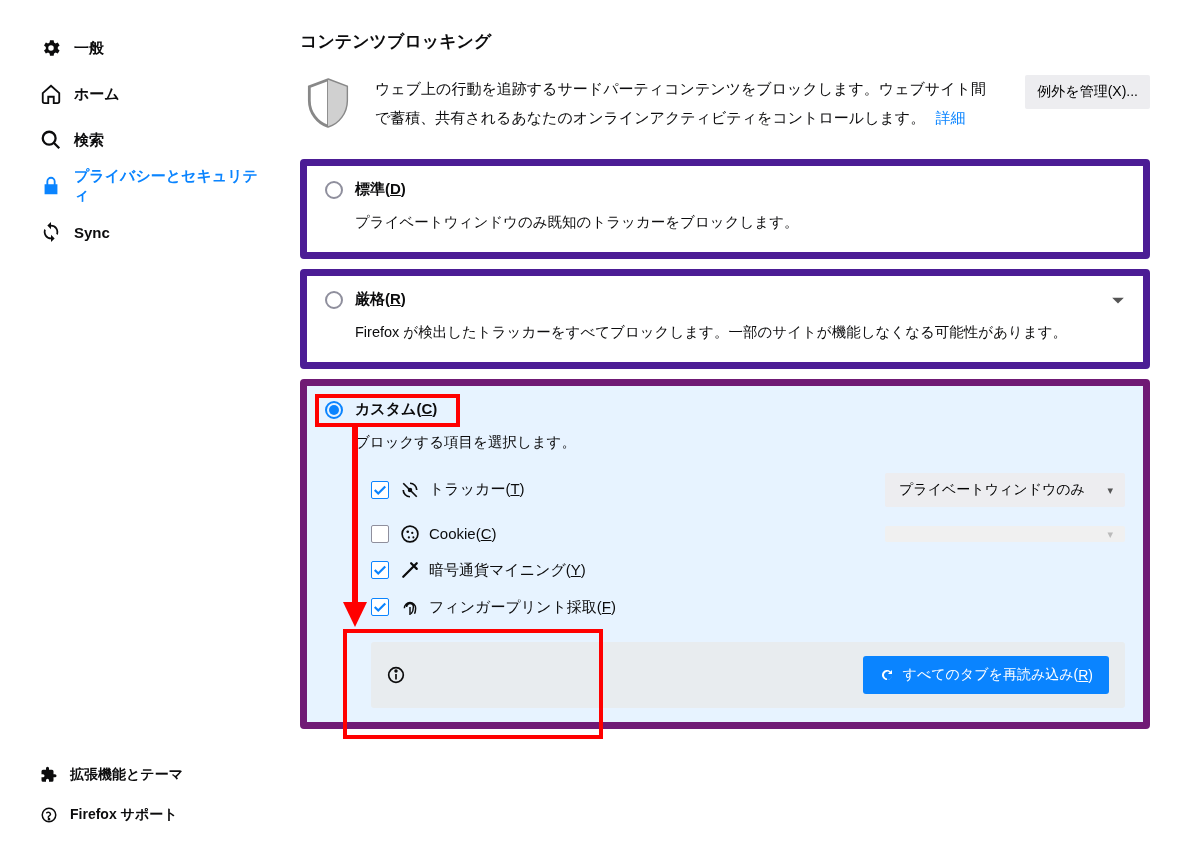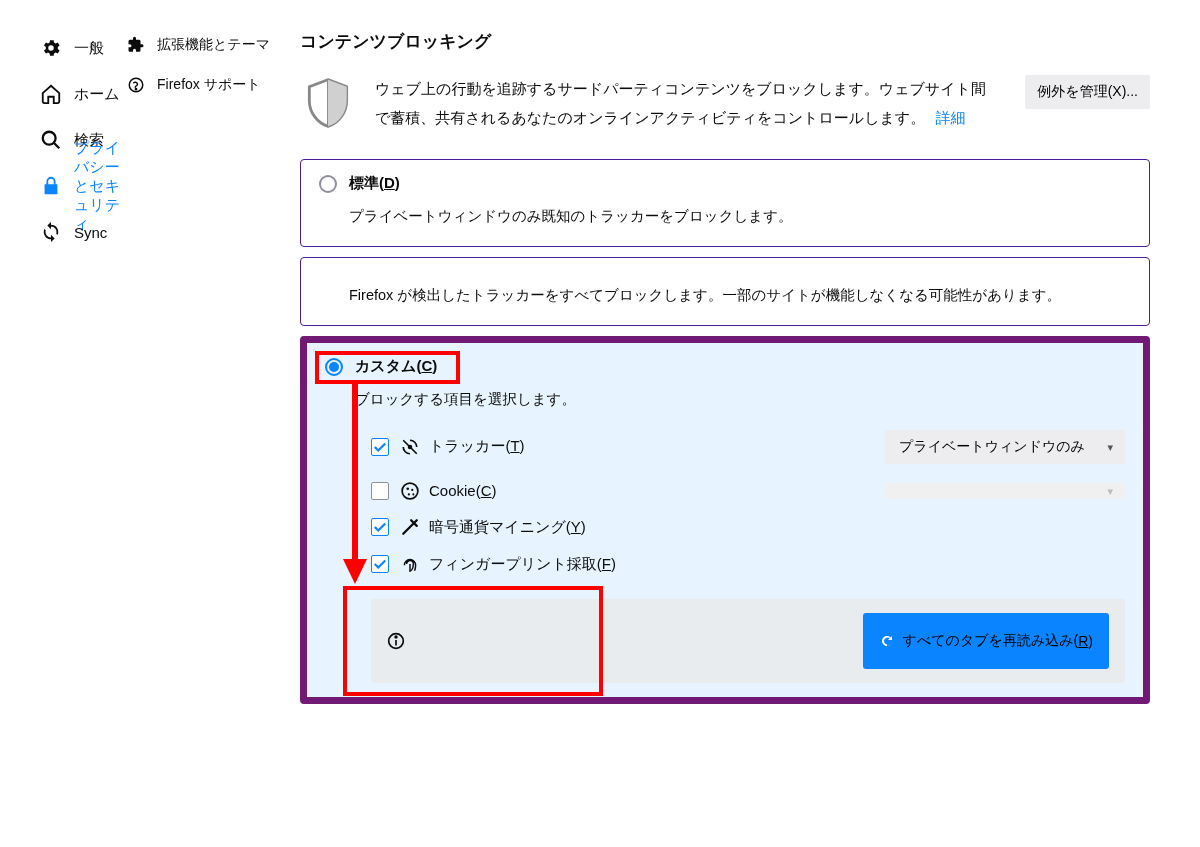--- a/index.html
+++ b/index.html
@@ -10,21 +10,22 @@
   background: #fff;
   width: 1200px;
   height: 847px;
   overflow: hidden;
   display: flex;
 }
 .sidebar {
   width: 270px;
   padding: 25px 0 0 40px;
   display: flex;
-  flex-direction: row;
+  flex-direction: column;
+  font-weight: bold;
 }
 .sidebar-top { flex: 1; }
 .sidebar-item {
   display: flex;
   align-items: center;
   height: 46px;
   cursor: pointer;
   font-size: 15px;
 }
 .sidebar-item.active { color: #0a84ff; }
@@ -64,21 +65,21 @@
   background: #ededf0;
   border: none;
   padding: 8px 12px;
   font-size: 14px;
   cursor: pointer;
   margin-left: 28px;
   border-radius: 2px;
   flex-shrink: 0;
 }
 .panel {
-  border: 1px solid #4c1d95;
+  border: 7px solid #4c1d95;
   border-radius: 4px;
   margin-bottom: 10px;
   padding: 14px 18px;
 }
 .panel.selected {
   background: #e7f3ff;
   border: 7px solid #701a75;
   position: relative;
 }
 .panel-head {
@@ -147,23 +148,23 @@
   border-radius: 3px;
   padding: 14px 16px;
   display: flex;
   align-items: center;
 }
 .reload-bar .info-icon { width: 18px; height: 18px; margin-right: 10px; flex-shrink: 0; }
 .reload-bar .msg { line-height: 1.6; font-size: 14px; }
 .reload-btn {
   margin-left: auto;
   background: #0a84ff;
-  color: #000000;
+  color: #ffffff;
   border: none;
-  padding: 19px 16px;
+  padding: 10px 16px;
   font-size: 14px;
   border-radius: 3px;
   cursor: pointer;
   display: flex; align-items: center;
   flex-shrink: 0;
 }
 .reload-btn svg { margin-right: 8px; }
 .u { text-decoration: underline; }
 
 
@@ -270,20 +271,31 @@
     <div class="panel-head">
       <span class="radio"></span>
       <span class="panel-title">
         <span>標準(</span><span class="u">D</span><span>)</span>
       </span>
     </div>
     <div class="panel-desc">プライベートウィンドウのみ既知のトラッカーをブロックします。</div>
   </div>
 
   <div class="panel">
+    <div class="panel-head">
+      <span class="radio"></span>
+      <span class="panel-title">
+        <span>厳格(</span><span class="u">R</span><span>)</span>
+      </span>
+      <span class="expand">
+        <svg viewBox="0 0 12 12" width="14" height="14" fill="#555">
+            <path d="M1 4l5 5 5-5z"></path>
+          </svg>
+      </span>
+    </div>
     <div class="panel-desc">Firefox が検出したトラッカーをすべてブロックします。一部のサイトが機能しなくなる可能性があります。</div>
   </div>
 
   <div class="panel selected">
     <div class="panel-head">
       <span class="radio checked"></span>
       <span class="panel-title">
         <span>カスタム(</span><span class="u">C</span><span>)</span>
       </span>
     </div>

